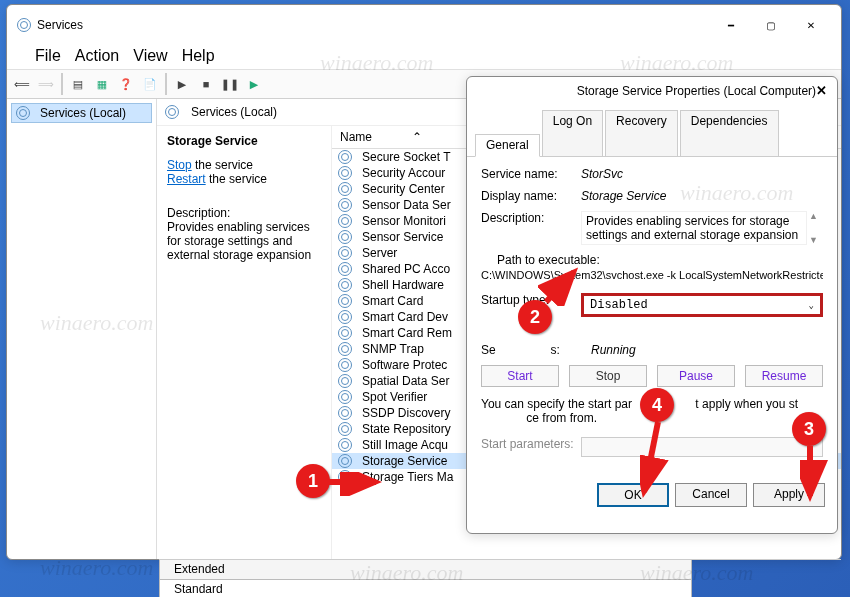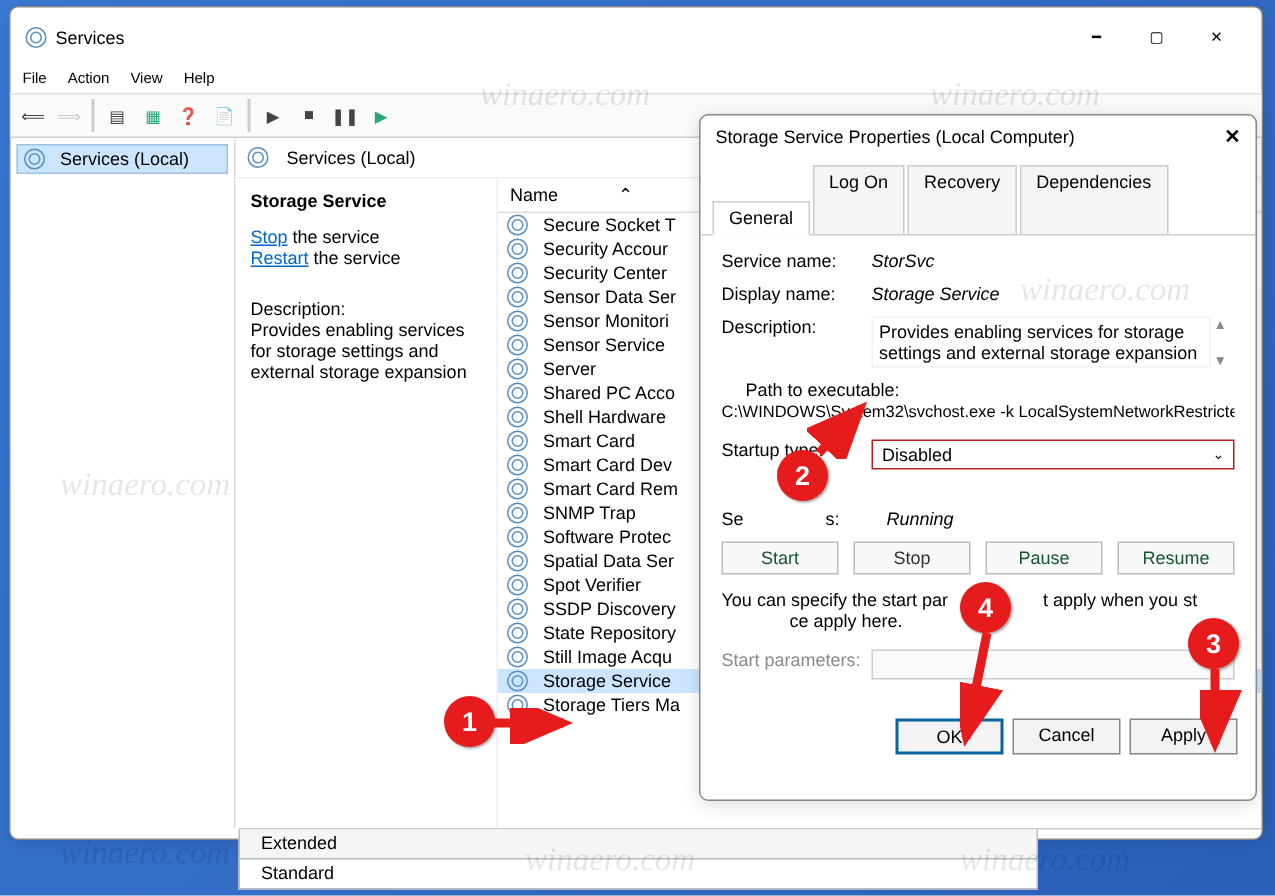--- a/index.html
+++ b/index.html
@@ -5,21 +5,21 @@
 * { box-sizing: border-box; margin: 0; padding: 0; }
 body { font-family: "Segoe UI", Tahoma, sans-serif; font-size: 12px; background: linear-gradient(135deg, #3a7bd5, #2b5fb8); width: 850px; height: 597px; position: relative; overflow: hidden; }
 .window { position: absolute; background: #fff; border: 1px solid #888; border-radius: 6px; box-shadow: 0 2px 12px rgba(0,0,0,0.15); }
 .titlebar { display: flex; align-items: center; padding: 6px 10px; font-size: 12px; }
 .title-icon { width: 14px; height: 14px; margin-right: 6px; display: inline-block; }
 .gear { border: 1px solid #5a8fc0; border-radius: 50%; position: relative; }
 .gear::before { content:""; position:absolute; inset:2px; border:1px solid #5a8fc0; border-radius:50%; }
 .title-text { flex: 1; }
 .win-controls { display: flex; gap: 0; }
 .win-btn { width: 40px; height: 28px; display: flex; align-items: center; justify-content: center; font-size: 10px; cursor: default; }
-.menubar { display: flex; gap: 14px; padding: 2px 8px 4px; font-size: 10px; }
+.menubar { display: flex; gap: 14px; padding: 2px 28px 4px; font-size: 16px; }
 .menubar span { cursor: default; }
 .toolbar { display: flex; gap: 2px; padding: 3px 4px; border-top: 1px solid #e0e0e0; border-bottom: 1px solid #d0d0d0; background:#fafafa; }
 .tbtn { width: 22px; height: 22px; display:flex; align-items:center; justify-content:center; border:1px solid transparent; font-size:11px; color:#444; }
 .tbtn.sep { width:1px; background:#ccc; margin:0 2px; }
 .body-area { display:flex; height: calc(100% - 94px); }
 .tree-pane { width: 150px; border-right:1px solid #ddd; padding:4px; }
 .tree-item { display:flex; align-items:center; gap:4px; padding:2px 4px; background:#cce5ff; border:1px solid #9cc2e5; }
 .main-pane { flex:1; display:flex; flex-direction:column; }
 .main-header { display:flex; align-items:center; gap:6px; padding:6px 8px; border-bottom:1px solid #eee; }
 .details-pane { display:flex; flex:1; overflow:hidden; }
@@ -32,33 +32,33 @@
 .list-body { overflow-y:auto; }
 .list-row { display:flex; align-items:center; gap:4px; padding:1px 6px; font-size:12px; white-space:nowrap; }
 .list-row .gic { width:14px; height:14px; flex-shrink:0; }
 .list-row.sel { background:#cce5ff; }
 .bottom-tabs { display:flex; border-top:1px solid #ccc; padding:0 150px 2px 0; margin-left: 152px; flex-direction: column;}
 .btab { padding:2px 14px 3px; border:1px solid #bbb; border-top:none; background:#f5f5f5; font-size:12px; position:relative; margin-right:-1px; }
 .btab.active { background:#fff; }
 
 
 .dialog { width: 372px; }
-.dialog .titlebar { padding:6px 10px; }
+.dialog .titlebar { padding:6px 10px;text-align:right; }
 .dialog .close { font-size:13px; font-weight:bold; cursor:default; }
 .tabstrip { display:flex; border-bottom:1px solid #ccc; padding:6px 8px 0; }
 .tab { padding:3px 10px 4px; border:1px solid #ccc; border-bottom:none; background:#f5f5f5; margin-right:2px; font-size:12px; }
 .tab.active { background:#fff; border-bottom:1px solid #fff; position:relative; top:1px;margin-top:23px; }
 .dlg-body { padding:10px 14px; font-size:12px; }
 .frow { display:flex; margin-bottom:8px; }
 .flabel { width:100px; }
 .fval { flex:1;font-style:italic; }
 .desc-box { flex:1; border:1px solid #f0f0f0; padding:2px 4px; height:34px; overflow:hidden; }
-.sel-box { flex:1; border:1px solid #b91c1c; padding:2px 6px; display:flex; justify-content:space-between; align-items:center; background:#fff; }
+.sel-box { flex:1; border:3px solid #b91c1c; padding:2px 6px; display:flex; justify-content:space-between; align-items:center; background:#fff;font-family:Liberation Mono, monospace; }
 .svc-btns { display:flex; gap:10px; margin:4px 0 10px; }
-.svc-btn { flex:1; border:1px solid #bbb; padding:3px 0; text-align:center; color:#14532d; background:#f8f8f8; }
+.svc-btn { flex:1; border:1px solid #bbb; padding:3px 0; text-align:center; color:#6d28d9; background:#f8f8f8; }
 .param-input { flex:1; border:1px solid #ccc; padding:2px 4px; color:#aaa; height:20px; background:#f9f9f9; }
 .dlg-footer { display:flex; justify-content:flex-end; gap:6px; padding:8px 12px 12px; }
 .dlg-btn { width:72px; padding:3px 0; border:1px solid #888; background:#f3f3f3; text-align:center; font-size:12px; }
 .dlg-btn.primary { border:2px solid #0a64a0; }
 
 
 .callout { position:absolute; width:34px; height:34px; background:#e61b1b; border-radius:50%; color:#fff; font-size:18px; font-weight:bold; display:flex; align-items:center; justify-content:center; box-shadow:1px 1px 2px rgba(0,0,0,.4); }
 .arrow { position:absolute; pointer-events:none; }
 .watermark { position:absolute; color:rgba(0,0,0,0.1); font-size:22px; font-style:italic; font-family: Georgia, serif; pointer-events:none; }
 </style>
@@ -257,21 +257,21 @@
       <div class="flabel"><span>Se</span><span style="visibility:hidden">rvice statu</span><span>s:</span></div>
       <div class="fval">Running</div>
     </div>
     <div class="svc-btns">
       <div class="svc-btn">Start</div>
       <div class="svc-btn" style="color:#333">Stop</div>
       <div class="svc-btn">Pause</div>
       <div class="svc-btn">Resume</div>
     </div>
     <div style="margin:6px 0 12px;">
-      <span>You can specify the start par</span><span style="visibility:hidden">ameters tha</span><span>t apply when you st</span><span style="visibility:hidden">art the servi</span><span>ce apply here.</span>
+      <span>You can specify the start par</span><span style="visibility:hidden">ameters tha</span><span>t apply when you st</span><span style="visibility:hidden">art the servi</span><span>ce from from.</span>
     </div>
     <div class="frow">
       <div class="flabel" style="color:#888">Start parameters:</div>
       <input class="param-input" disabled="" style="">
     </div>
   </div>
   <div class="dlg-footer">
     <div class="dlg-btn primary">OK</div>
     <div class="dlg-btn">Cancel</div>
     <div class="dlg-btn">Apply</div>

